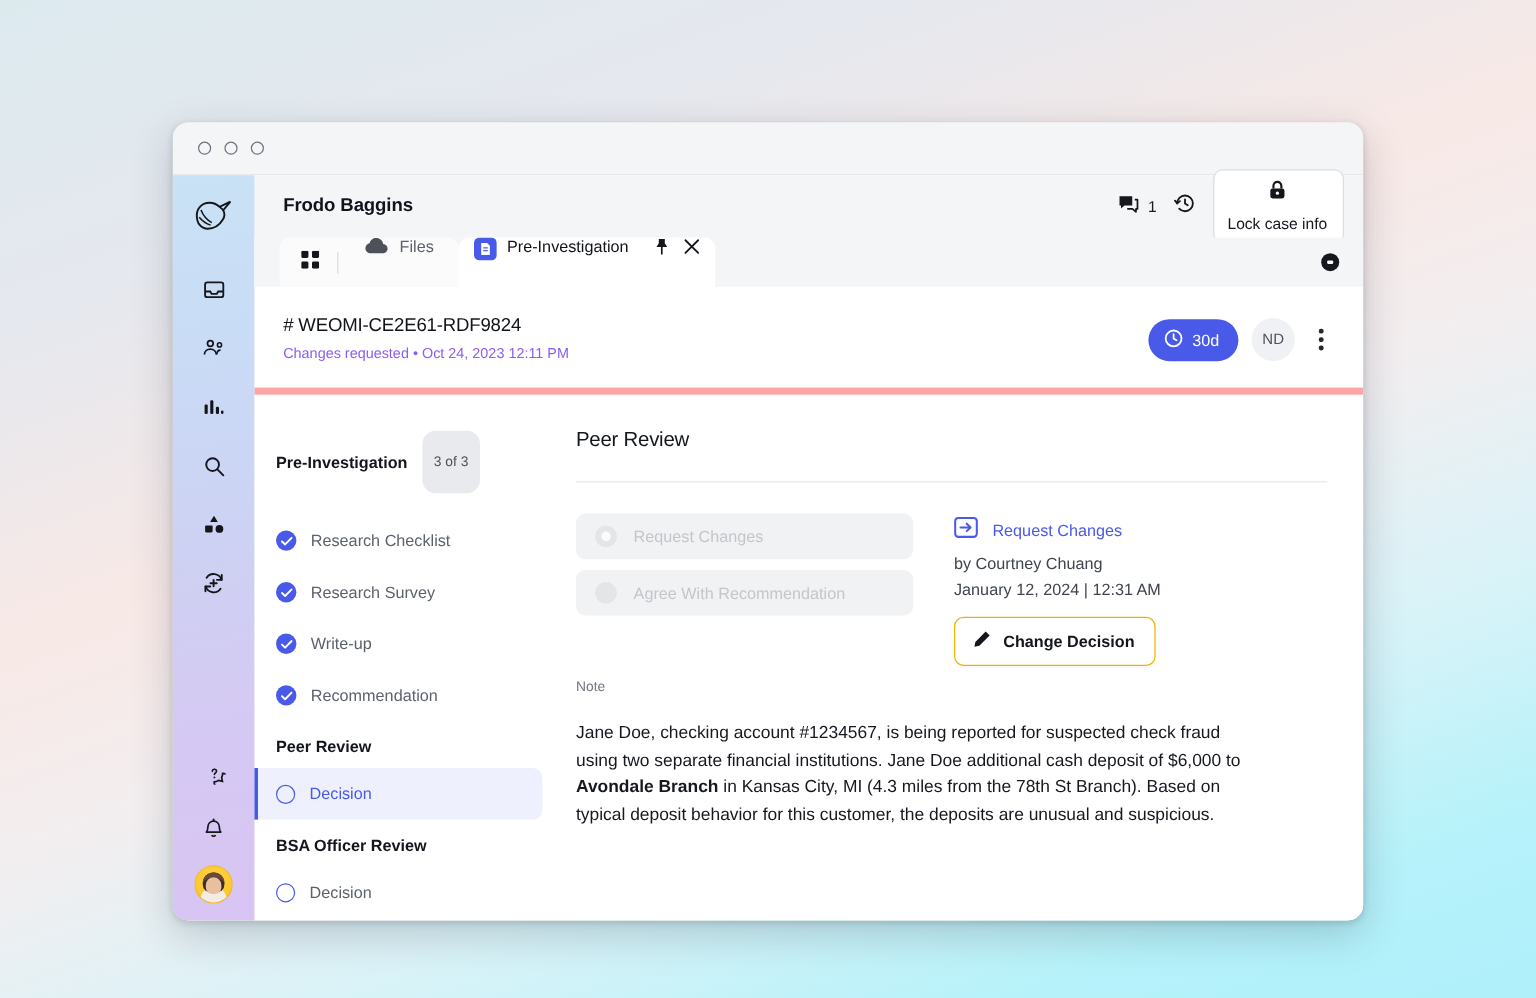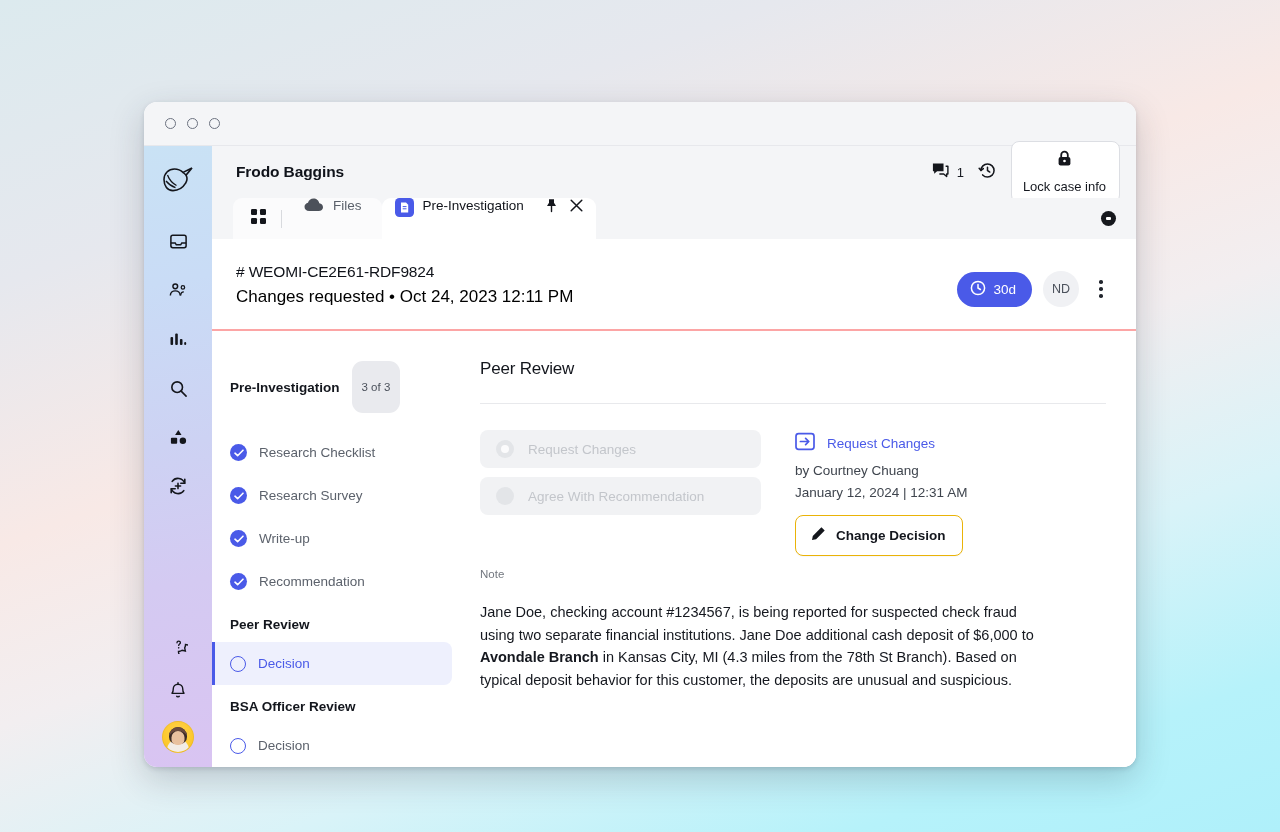--- a/index.html
+++ b/index.html
@@ -130,26 +130,26 @@
   }
   .tab-actions { display:flex; align-items:center; gap: 12px; margin-left: 12px; }
   .tab-ico { cursor:pointer; display:flex; align-items:center; }
   .tabstrip-right { margin-left:auto; display:flex; align-items:center; height:41px; padding-right: 20px; }
   .status-dot-btn { width: 15px; height: 15px; border-radius:50%; background:#16181d; display:flex; align-items:center; justify-content:center; cursor:pointer; }
   .status-dot-btn::after { content:''; width:5px; height:3px; border-radius:1px; background:#fff; }
 
   
   .casehead {
     padding: 24px 24px 22px 24px;
-    border-bottom: 2px solid #fca5a5;
-    display: flex; align-items: flex-end;
+    border-bottom: 6px solid #fca5a5;
+    display: flex; align-items: flex-start;
     background:#fff;
   }
   .case-id { font-size: 15.5px; color: #10131a; font-weight: 500; letter-spacing: -.15px; }
-  .case-sub { font-size: 17px; color: #000000; margin-top: 6px; }
+  .case-sub { font-size: 12px; color: #8b5cf6; margin-top: 6px; }
   .casehead-right { margin-left: auto; display: flex; align-items: center; gap: 11px; padding-top: 2px; }
   .sla-pill {
     display:flex; align-items:center; gap:7px;
     background: #4a5ae8; color:#fff; border-radius: 19px;
     padding: 8px 16px 8px 13px; font-size: 13.5px; font-weight: 500; cursor:pointer;
   }
   .nd-avatar {
     width: 36px; height: 36px; border-radius: 50%; background:#f0f1f4;
     display:flex; align-items:center; justify-content:center;
     font-size: 12.5px; color:#4b515b; font-weight: 500; cursor:pointer;

